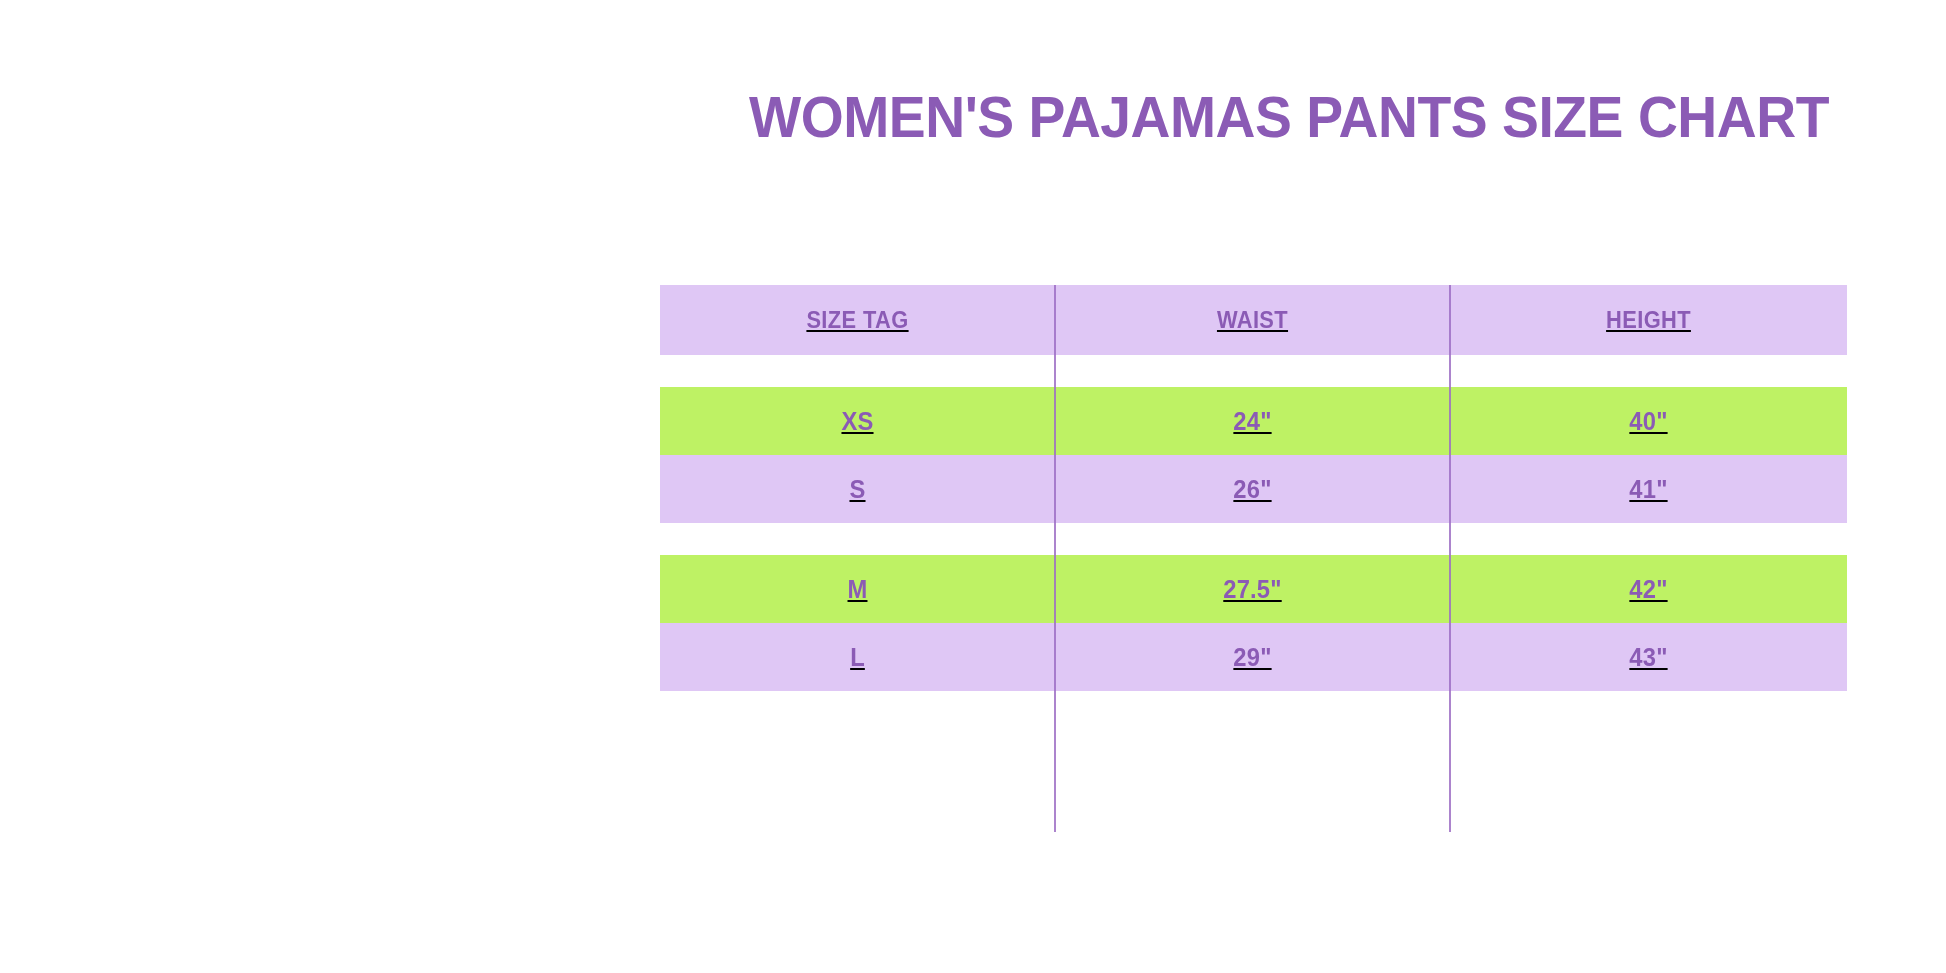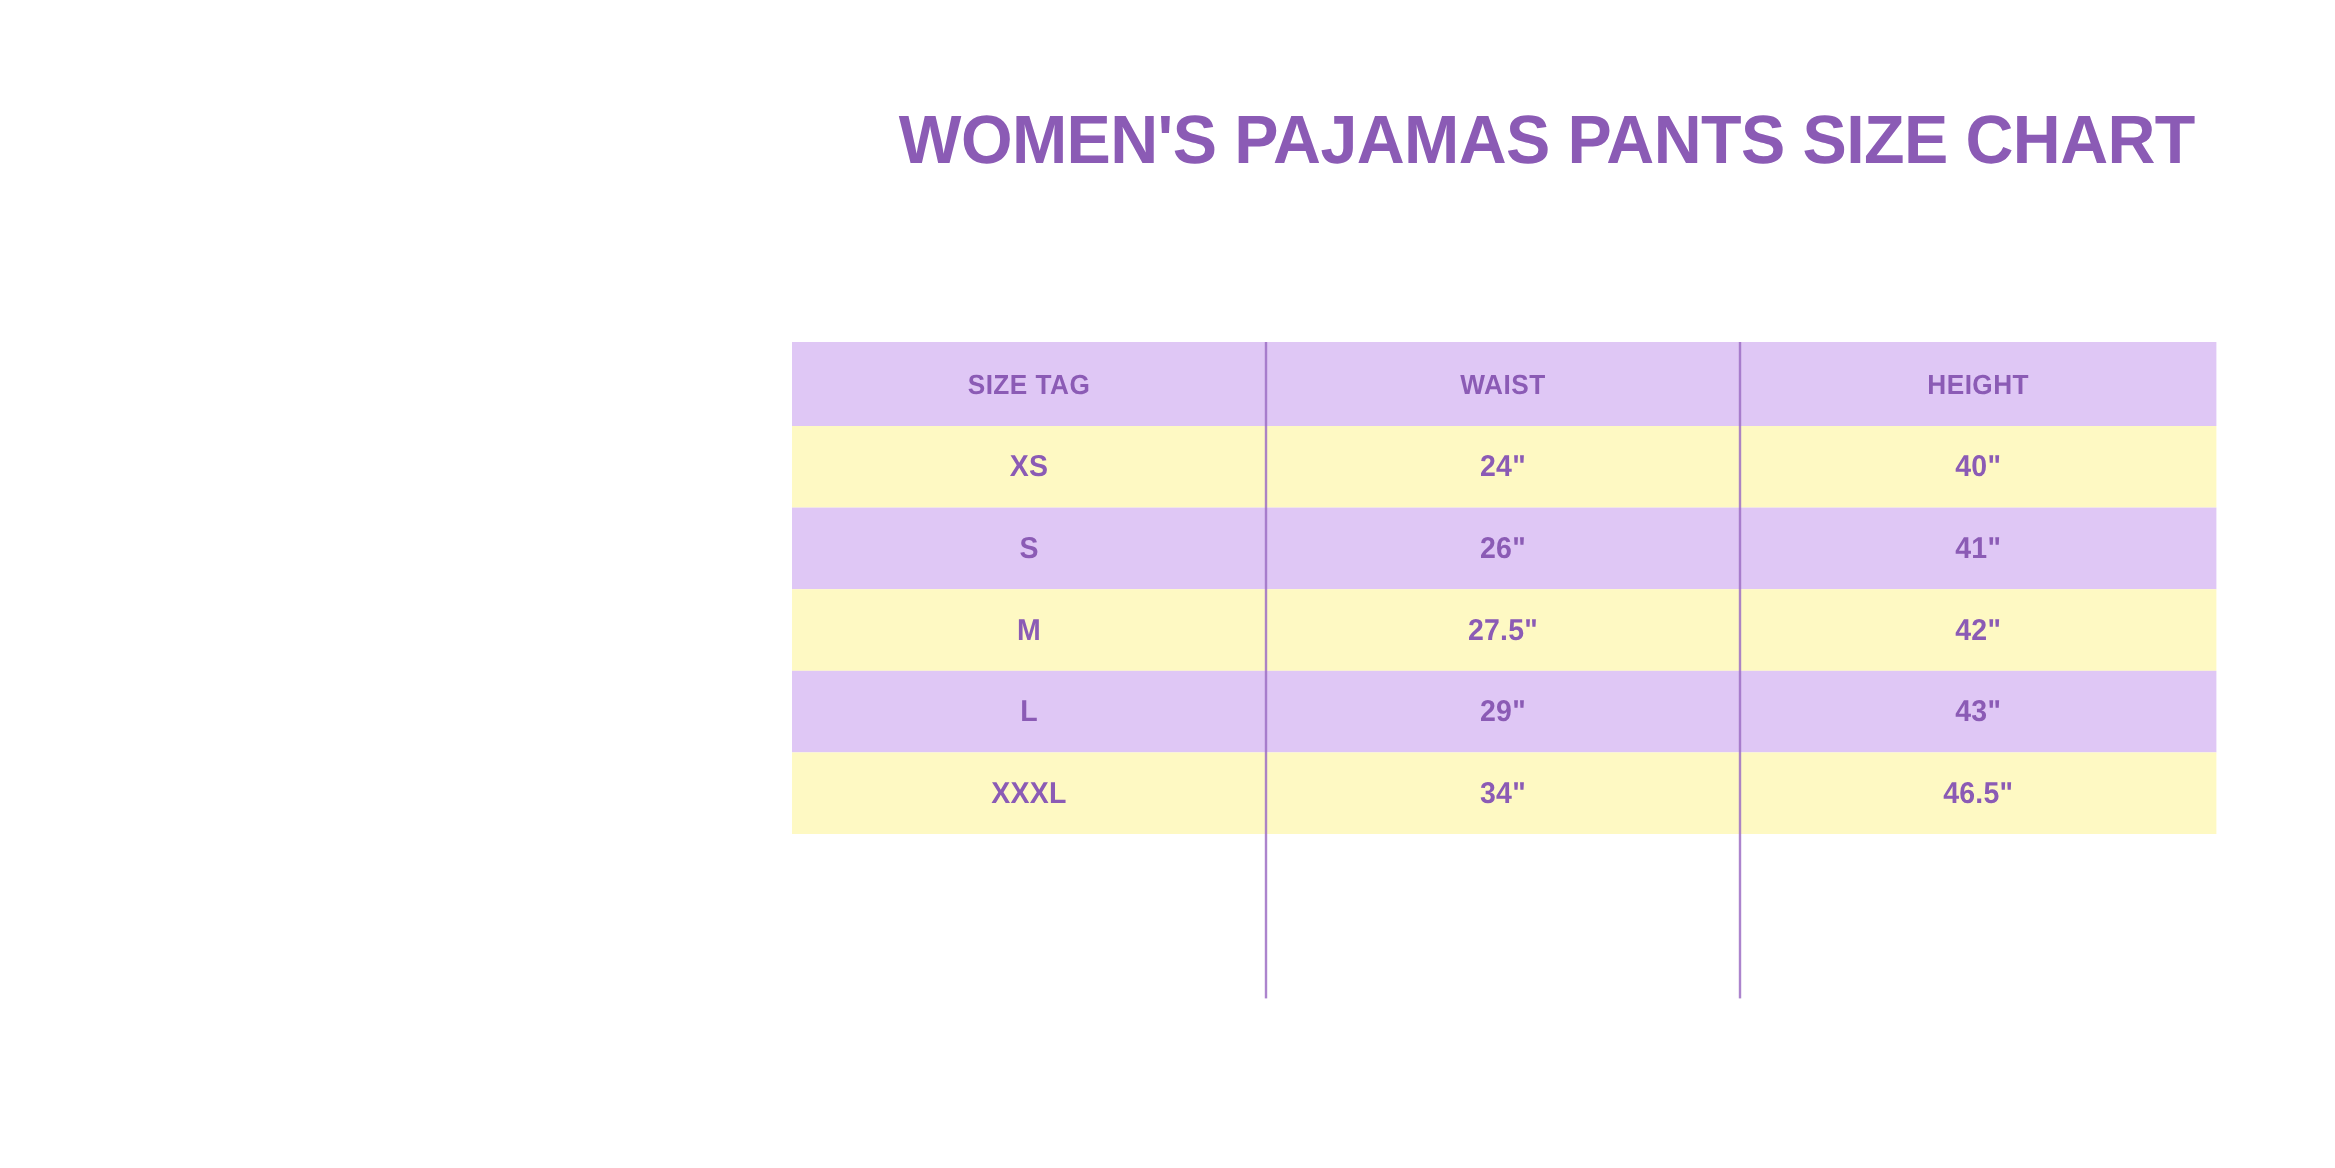--- a/index.html
+++ b/index.html
@@ -38,36 +38,38 @@
     white-space: nowrap;
     transform: scaleX(0.97);
     transform-origin: center center;
   }
 
   #size-table {
     position: absolute;
     left: 660px;
     top: 285px;
     width: 1187px;
+    text-decoration: underline;
   }
 
   .table-row {
     display: flex;
     width: 1187px;
     height: 68px;
     box-sizing: border-box;
   }
   .table-row.header-row {
     height: 70px;
   }
   .table-row.striped {
     background: #DFC7F5;
   }
   .table-row.plain {
-    background: #fef9c3;
+    background: #bef264;
+    margin-top: 32px;
   }
 
   .cell {
     display: flex;
     align-items: center;
     justify-content: center;
     box-sizing: border-box;
     color: #8B5BB5;
     font-weight: bold;
     font-family: "Liberation Sans", sans-serif;
@@ -133,24 +135,19 @@
     </div>
 
     <div class="table-row body-row striped">
       <div class="cell col-0">L</div>
       <div class="cell col-1">29"</div>
       <div class="cell col-2">43"</div>
     </div>
 
 
 
-    <div class="table-row body-row plain">
-      <div class="cell col-0">XXXL</div>
-      <div class="cell col-1">34"</div>
-      <div class="cell col-2">46.5"</div>
-    </div>
 
   </div>
 
   <div class="col-divider" id="divider-1"></div>
   <div class="col-divider" id="divider-2"></div>
 
 </div>
 
 </body></html>

